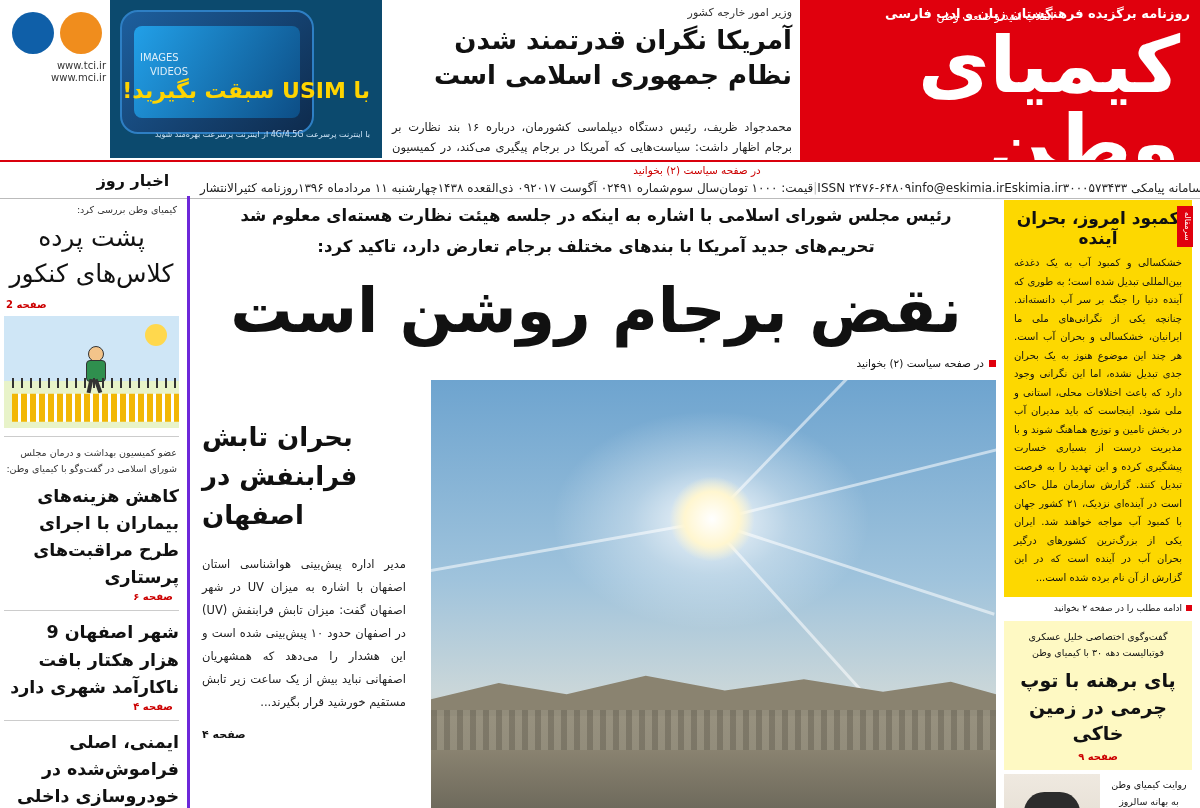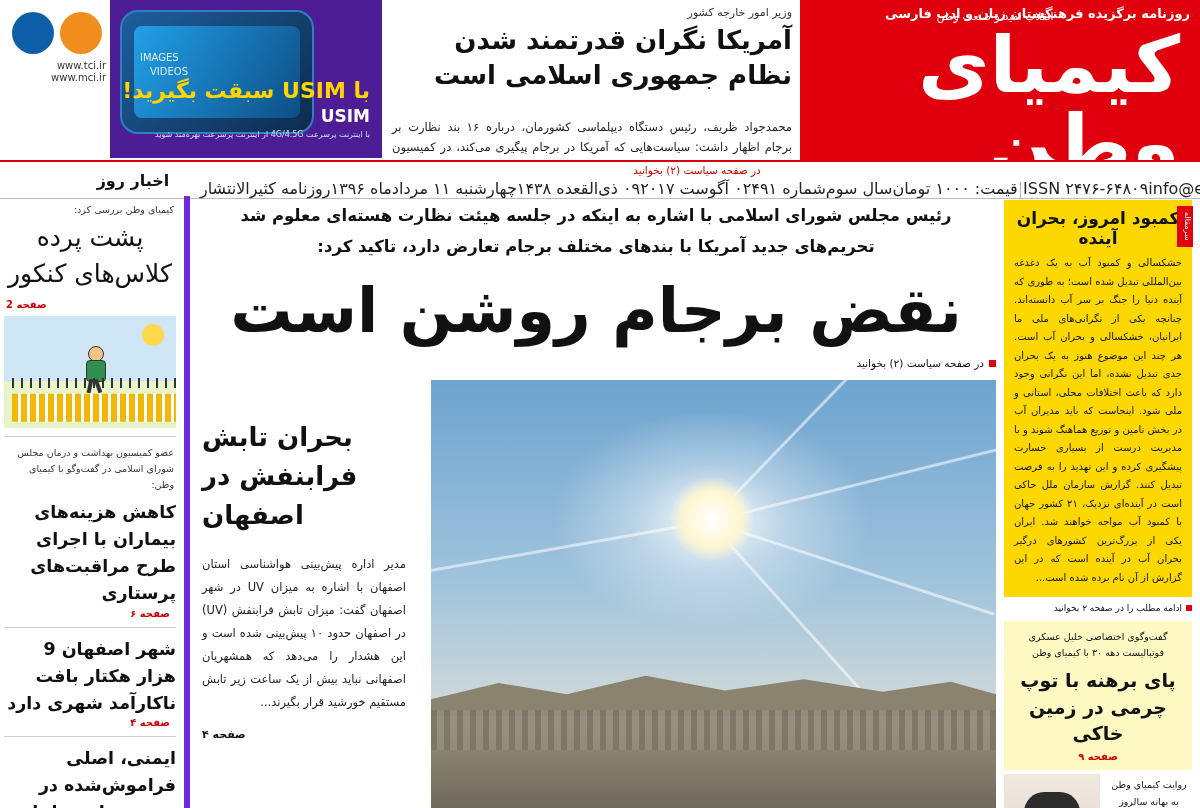--- a/index.html
+++ b/index.html
@@ -13,47 +13,47 @@
   .tagline-top{position:absolute;top:6px;right:10px;width:380px;text-align:right;color:#fff;font-size:13px;font-weight:bold;}
   .logo-wrap{position:absolute;top:8px;right:20px;width:360px;height:150px;}
   .logo-text{position:absolute;top:18px;right:0;width:360px;text-align:right;color:#fff;font-size:78px;font-weight:bold;line-height:1;font-family:"DejaVu Sans",sans-serif;}
   .logo-sub{position:absolute;top:2px;right:115px;width:140px;text-align:center;color:#fff;font-size:11px;}
 
   .lead-col{position:absolute;top:6px;right:408px;width:400px;text-align:right;}
   .lead-kicker{font-size:11px;color:#333;margin-bottom:4px;}
   .lead-title{font-size:26px;font-weight:bold;line-height:1.35;color:#111;}
   .lead-body{margin-top:24px;font-size:11.5px;line-height:1.75;color:#222;text-align:justify;}
 
-  .ad-top{position:absolute;top:0;left:0;width:382px;height:158px;background:#4c1d95;overflow:hidden;}
+  .ad-top{position:absolute;top:0;left:0;width:382px;height:158px;background:#0c4a6e;overflow:hidden;}
   .ad-top .phone{position:absolute;top:10px;left:120px;width:190px;height:120px;background:linear-gradient(135deg,#1d5f9e,#0e2b4d);border-radius:18px;border:2px solid #2e7fc4;}
   .ad-top .phone-inner{position:absolute;top:14px;left:12px;width:166px;height:92px;background:linear-gradient(120deg,#22a0e8,#0d4e86);border-radius:8px;}
   .ad-top .ad-words{position:absolute;top:52px;left:140px;color:#fff;font-size:10px;opacity:.85;}
   .ad-top .ad-words2{position:absolute;top:66px;left:150px;color:#fff;font-size:10px;opacity:.85;}
   .ad-white{position:absolute;top:0;left:0;width:110px;height:158px;background:#fff;}
   .ad-logo1{position:absolute;top:12px;left:12px;width:42px;height:42px;border-radius:50%;background:#0f5fa8;}
   .ad-logo2{position:absolute;top:12px;left:60px;width:42px;height:42px;border-radius:50%;background:#f08d1d;}
   .ad-sites{position:absolute;top:58px;left:6px;width:100px;text-align:right;font-size:10px;color:#333;line-height:1.5;}
   .ad-usim{position:absolute;top:78px;left:120px;width:250px;text-align:right;color:#ffd400;font-size:22px;font-weight:bold;direction:rtl;}
   .ad-usim2{position:absolute;top:106px;left:120px;width:250px;text-align:right;color:#fff;font-size:17px;font-weight:bold;direction:rtl;}
   .ad-small{position:absolute;top:130px;left:120px;width:250px;text-align:right;color:#cfe4f7;font-size:8px;direction:rtl;}
 
   
   .infobar{position:absolute;top:160px;right:0;width:1200px;height:36px;border-top:2px solid #d9000d;border-bottom:1px solid #bbb;background:#fff;}
   .infobar .cont{position:absolute;top:0;right:0;width:1012px;height:36px;}
   .infobar-line1{position:absolute;top:2px;right:8px;width:990px;height:15px;font-size:10.5px;color:#c00;text-align:center;}
-  .infobar-row{position:absolute;top:17px;right:0;width:1010px;height:18px;display:flex;flex-direction:row-reverse;align-items:center;justify-content:space-between;padding:0 10px;box-sizing:border-box;font-size:16px;color:#222;}
+  .infobar-row{position:absolute;top:17px;right:0;width:1010px;height:18px;display:flex;flex-direction:row-reverse;align-items:center;justify-content:space-between;padding:0 10px;box-sizing:border-box;font-size:12px;color:#222;}
   .infobar-row span{white-space:nowrap;}
   .sep{color:#bbb;}
   .news-head{position:absolute;top:0;left:0;width:186px;height:36px;border-left:0;}
   .news-head .t{position:absolute;top:9px;left:0;width:186px;text-align:center;font-size:16px;font-weight:bold;color:#111;margin-left:40px;}
 
   
   .right-col{position:absolute;top:200px;right:8px;width:188px;}
   .center-col{position:absolute;top:200px;right:204px;width:800px;}
-  .left-col{position:absolute;top:196px;left:0;width:190px;border-right:6px solid #6d28d9;height:612px;box-sizing:border-box;padding-right:4px;}
+  .left-col{position:absolute;top:196px;left:0;width:190px;border-right:3px solid #6d28d9;height:612px;box-sizing:border-box;padding-right:4px;}
 
   
   .ybox{background:#fdd800;position:relative;padding:8px 10px 10px 10px;box-sizing:border-box;}
   .ybox .side-tab{position:absolute;top:6px;right:-1px;width:14px;background:#e0000d;color:#fff;font-size:8px;writing-mode:vertical-rl;text-align:center;padding:6px 1px;}
   .ybox h3{margin:0 0 6px 0;font-size:17px;font-weight:bold;text-align:center;color:#111;}
   .ybox p{margin:0;font-size:10px;line-height:1.85;text-align:justify;color:#111;}
   .cont-note{margin-top:6px;font-size:9px;color:#111;text-align:right;}
   .cont-note .sq{display:inline-block;width:6px;height:6px;background:#e0000d;margin-left:4px;}
 
   .ybox2{margin-top:8px;background:#fef9c3;padding:8px 10px;box-sizing:border-box;}
@@ -127,21 +127,20 @@
       <div class="lead-body">محمدجواد ظریف، رئیس دستگاه دیپلماسی کشورمان، درباره ۱۶ بند نظارت بر برجام اظهار داشت: سیاست‌هایی که آمریکا در برجام پیگیری می‌کند، در کمیسیون نظارت مطرح شد...</div>
     </div>
 
     <div class="ad-top">
       <div class="phone">
         <div class="phone-inner"></div>
       </div>
       <div class="ad-words">IMAGES</div>
       <div class="ad-words2">VIDEOS</div>
       <div class="ad-usim">با USIM سبقت بگیرید!</div>
-      <div class="ad-usim2">USIM</div>
       <div class="ad-small">با اینترنت پرسرعت 4G/4.5G از اینترنت پرسرعت بهره‌مند شوید</div>
       <div class="ad-white">
         <div class="ad-logo1"></div>
         <div class="ad-logo2"></div>
         <div class="ad-sites">www.tci.ir</div>
         <div class="ad-sites" style="top:70px">www.mci.ir</div>
       </div>
     </div>
   </div>
 

